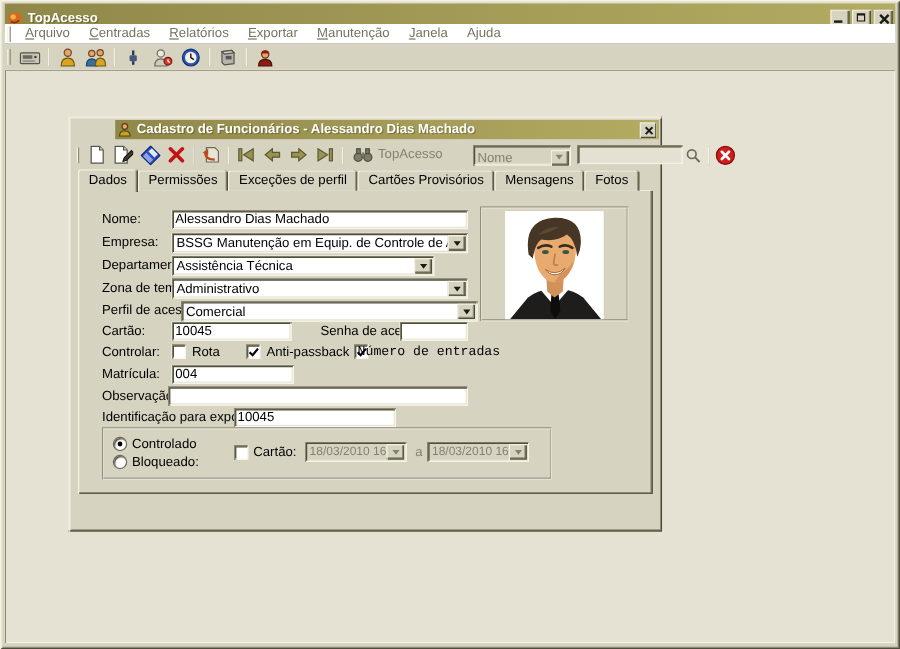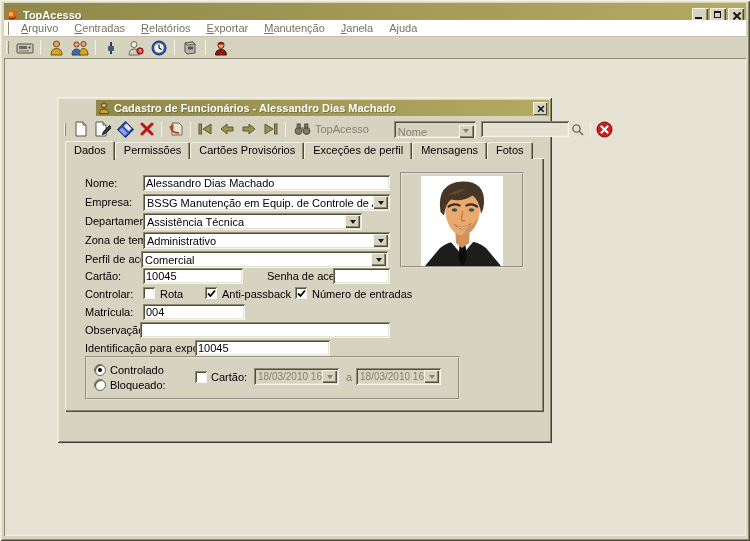--- a/index.html
+++ b/index.html
@@ -392,22 +392,22 @@
               <circle cx="8.5" cy="8.5" r="7.5" fill="#cf1d1d" stroke="#7e0c0c"></circle>
               <path d="M5.5 5.5 L11.5 11.5 M11.5 5.5 L5.5 11.5" stroke="#fff" stroke-width="2.2" stroke-linecap="round"></path>
             </svg>
           </span>
       </span>
     </div>
 
     <div class="tabs">
       <span class="tab active">Dados</span>
       <span class="tab">Permissões</span>
+      <span class="tab">Exceções de perfil</span>
       <span class="tab">Cartões Provisórios</span>
-      <span class="tab">Exceções de perfil</span>
       <span class="tab">Mensagens</span>
       <span class="tab">Fotos</span>
     </div>
 
     <div class="tabpage">
 
       <span class="flabel" style="left:20px; top:19px;">Nome:</span>
       <input class="tin" style="left: 78px; top: 17px; width: 247px;" value="Alessandro Dias Machado">
 
       <span class="flabel" style="left:20px; top:38px;">Empresa:</span>
@@ -428,21 +428,21 @@
 
       <span class="flabel" style="left:20px; top:76px;">Zona de tempo:</span>
       <div class="combo white" style="position:absolute; left:78px; top:74px; width:247px;">
         <span class="combo-text">Administrativo</span>
         <span class="combo-btn">
             <span class="arr"></span>
           </span>
       </div>
 
       <span class="flabel" style="left:20px; top:95px;">Perfil de acesso:</span>
-      <div class="combo white" style="position:absolute; left:76px; top:93px; width:247px;">
+      <div class="combo white" style="position:absolute; left:86px; top:93px; width:247px;">
         <span class="combo-text">Comercial</span>
         <span class="combo-btn">
             <span class="arr"></span>
           </span>
       </div>
 
       <span class="flabel" style="left:20px; top:112px;">Cartão:</span>
       <input class="tin" style="left: 78px; top: 110px; width: 100px;" value="10045">
       <span class="flabel" style="left:202px; top:112px;">Senha de acesso:</span>
       <input class="tin" style="left: 268px; top: 110px; width: 57px;" value="">
@@ -454,21 +454,21 @@
         <svg width="9" height="9" viewBox="0 0 9 9">
             <path d="M1 4.5 L3.5 7 L8 1.5" stroke="#000" stroke-width="1.8" fill="none"></path>
           </svg>
       </span>
       <span class="flabel" style="left:157px; top:130px;">Anti-passback</span>
       <span class="checkbox" style="left:230px; top:129px;">
         <svg width="9" height="9" viewBox="0 0 9 9">
             <path d="M1 4.5 L3.5 7 L8 1.5" stroke="#000" stroke-width="1.8" fill="none"></path>
           </svg>
       </span>
-      <span class="flabel" style="left:247px; top:130px;">Número de entradas</span>
+      <span class="flabel" style="left:233px; top:130px;font-family:Liberation Mono, monospace;">Número de entradas</span>
 
       <span class="flabel" style="left:20px; top:148px;">Matrícula:</span>
       <input class="tin" style="left: 78px; top: 146px; width: 102px;" value="004">
 
       <span class="flabel" style="left:20px; top:166px;">Observação:</span>
       <input class="tin" style="left: 75px; top: 164px; width: 250px;" value="">
 
       <span class="flabel" style="left:20px; top:184px;">Identificação para exportação:</span>
       <input class="tin" style="left: 130px; top: 182px; width: 135px;" value="10045">
 

